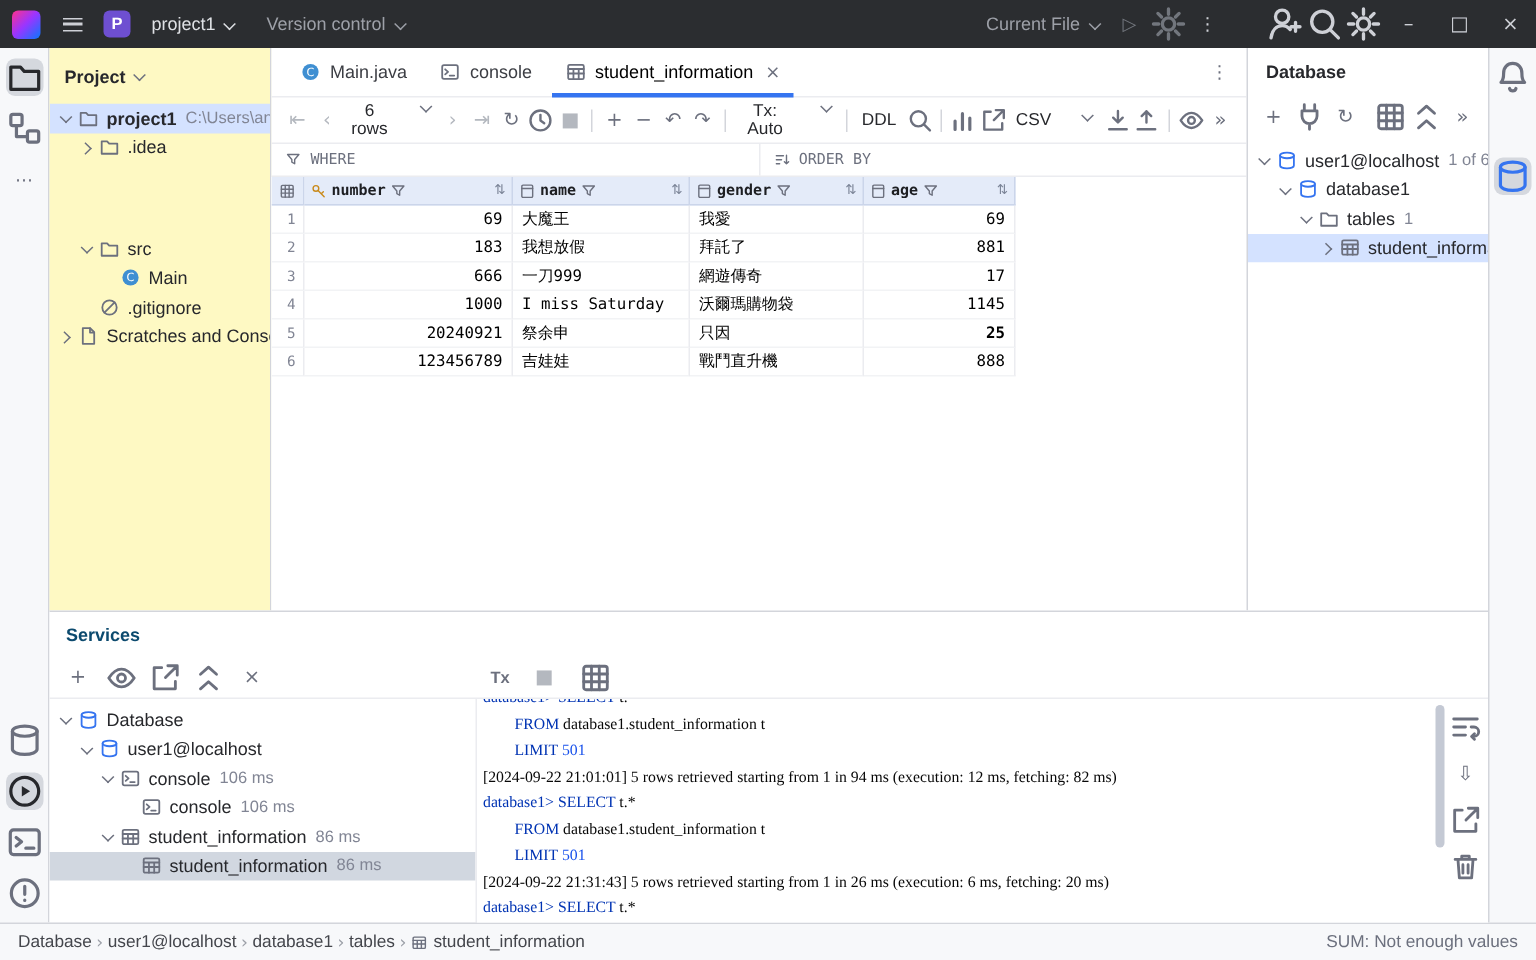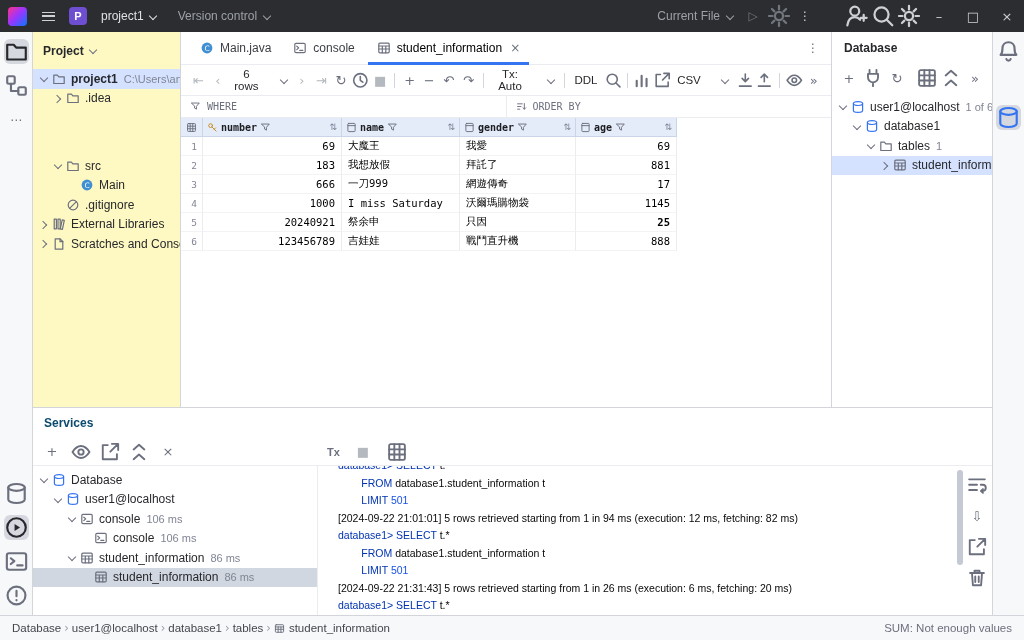--- a/index.html
+++ b/index.html
@@ -63,21 +63,21 @@
   .tabs{flex:0 0 33px;display:flex;align-items:stretch;border-bottom:1px solid #ebecf0;padding-left:8px;}
   .tab{display:flex;align-items:center;gap:6px;padding:0 11px;font-size:12px;color:#3c3e44;position:relative;}
   .tab.active{color:#000;}
   .tab.active::after{content:"";position:absolute;left:2px;right:2px;bottom:-1px;height:3px;background:var(--accent,#3574f0);}
   .tab-close{color:#6c707e;margin-left:2px;font-family:"DejaVu Sans",sans-serif;}
   .tabs-more{margin-left:auto;display:flex;align-items:center;padding:0 12px;color:#6c707e;font-family:"DejaVu Sans",sans-serif;}
 
   .dtoolbar{flex:0 0 28px;display:flex;align-items:center;padding:0 8px;gap:1px;border-bottom:1px solid #ebecf0;color:#6c707e;}
   .tbi{width:22px;height:22px;display:flex;align-items:center;justify-content:center;border-radius:4px;font-size:13px;color:#6c707e;}
   .tbi.dim2{color:#b4b8bf;}
-  .tb-combo{display:flex;align-items:center;gap:20px;background:none;border:none;font-family:inherit;font-size:11.5px;color:#27282c;padding:3px 5px;border-radius:4px;}
+  .tb-combo{display:flex;gap:20px;background:none;border:none;font-family:inherit;font-size:11.5px;color:#27282c;padding:3px 5px;border-radius:4px;}
   .tb-combo .cvd{color:#6c707e;}
   .tsep{width:1px;height:15px;background:#d3d5db;margin:0 4px;}
 
   .filterbar{flex:0 0 22px;display:flex;border-bottom:1px solid #ebecf0;font-family:"DejaVu Sans Mono","Liberation Mono",monospace;font-size:10px;color:#6c707e;}
   .fhalf{flex:1;display:flex;align-items:center;gap:6px;padding:0 9px;}
   .fhalf + .fhalf{border-left:1px solid #ebecf0;}
 
   .gridwrap{flex:1;overflow:hidden;background:#fff;}
   .grid{font-family:"DejaVu Sans Mono","Liberation Mono",monospace;font-size:10.5px;color:#000;}
   .g-header{display:flex;height:19px;}
@@ -100,21 +100,21 @@
   
   .services{flex:1;border-top:1px solid #d3d5db;background:#fff;display:flex;flex-direction:column;min-height:0;}
   .srv-head{flex:0 0 30px;display:flex;align-items:center;padding:0 11px;font-weight:600;color:#0c4a6e;}
   .srv-toolbar{flex:0 0 28px;display:flex;align-items:center;border-bottom:1px solid #ebecf0;color:#6c707e;}
   .srv-tb-left{flex:0 0 286px;display:flex;align-items:center;gap:7px;padding:0 8px;}
   .srv-tb-right{display:flex;align-items:center;gap:12px;padding:0 8px;}
   .txlabel{font-size:11px;font-weight:bold;color:#6c707e;}
   .srv-content{flex:1;display:flex;min-height:0;}
   .srv-tree{flex:0 0 285px;border-right:1px solid #ebecf0;padding-top:4px;overflow:hidden;}
   .console{flex:1;position:relative;overflow:hidden;background:#fff;}
-  .console-lines{position:absolute;top:-9px;left:20px;right:36px;font-family:Liberation Sans, sans-serif;font-size:10.5px;line-height:17.5px;white-space:pre;}
+  .console-lines{position:absolute;top:-9px;left:4px;right:36px;font-family:Liberation Serif, serif;font-size:10.5px;line-height:17.5px;white-space:pre;}
   .cline{height:17.5px;overflow:hidden;}
   .c-prompt{color:#0033b3;}
   .c-kw{color:#0033b3;}
   .c-num{color:#1750eb;}
   .c-plain{color:#080808;}
   .console-scrollbar{position:absolute;right:29px;top:4px;width:6px;height:95px;border-radius:3px;background:#c4c9d4;}
   .console-side{position:absolute;right:2px;top:8px;width:26px;display:flex;flex-direction:column;align-items:center;gap:9px;color:#6c707e;}
 
   
   .statusbar{flex:0 0 25px;border-top:1px solid #d3d5db;background:#f7f8fa;display:flex;align-items:center;padding:0 12px;font-size:11.5px;color:#44464c;gap:3px;}
@@ -277,30 +277,20 @@
                 <span class="icon i-ignored">
                   <svg viewBox="0 0 14 14" fill="none" stroke="currentColor" stroke-width="1.2" stroke-linecap="round" stroke-linejoin="round">
                     <circle cx="7" cy="7" r="4.8"></circle>
                     <path d="M3.6 10.4 10.4 3.6"></path>
                   </svg>
                 </span>
                 <span class="tlab">.gitignore</span>
               </div>
               <div class="trow" style="padding-left: 4px;">
                 <span class="chev right"></span>
-                <span class="icon i-libraries">
-                  <svg viewBox="0 0 14 14" fill="none" stroke="currentColor" stroke-width="1.2" stroke-linecap="round" stroke-linejoin="round">
-                    <path d="M2.2 2.2h2.2v9.6H2.2zM6 2.2h2.2v9.6H6z"></path>
-                    <path d="m10.2 2.9 2.1.5-1.9 8.9-2.1-.5z"></path>
-                  </svg>
-                </span>
-                <span class="tlab">External Libraries</span>
-              </div>
-              <div class="trow" style="padding-left: 4px;">
-                <span class="chev right"></span>
                 <span class="icon i-file">
                   <svg viewBox="0 0 14 14" fill="none" stroke="currentColor" stroke-width="1.2" stroke-linecap="round" stroke-linejoin="round">
                     <path d="M3.2 1.8h4.9l2.7 2.7v7.7H3.2z"></path>
                     <path d="M8 1.8v2.9h2.8"></path>
                   </svg>
                 </span>
                 <span class="tlab">Scratches and Consoles</span>
               </div>
             </div>
         </aside>

